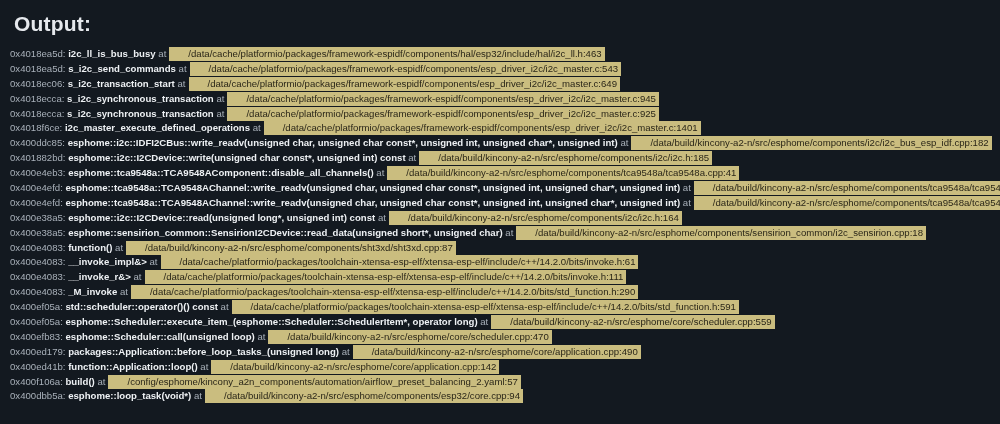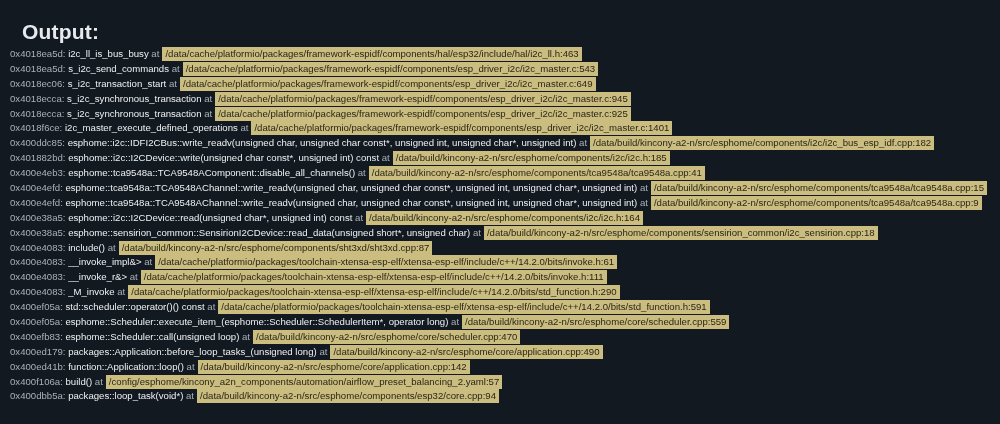--- a/index.html
+++ b/index.html
@@ -12,21 +12,21 @@
   }
   body {
     font-family: "Liberation Sans", "DejaVu Sans", sans-serif;
     color: #d8dde3;
     position: relative;
   }
   .heading {
     position: absolute;
     left: 10px;
     top: 8px;
-    margin: 12px;
+    margin: 4px;
     font-size: 21px;
     font-weight: bold;
     color: #e6e9ed;
     letter-spacing: 0.2px;
   }
   .trace {
     position: absolute;
     left: 10px;
     top: 47px;
     margin: 0;
@@ -38,55 +38,55 @@
     line-height: 14.9px;
     font-size: 9.6px;
     white-space: nowrap;
   }
   .addr {
     color: #a9b1ba;
     margin-top: 28px;
   }
   .fn {
     color: #eef1f4;
-    font-weight: normal;
+    font-weight: bold;
   }
   .at {
     color: #a9b1ba;
   }
   .loc {
     background: #cabd7f;
     color: #2a2618;
-    padding: 1px 3px 2px 3px;
+    padding: 1px 3px 2px 19px;
     margin-left: 3px;
   }
 </style>
 </head>
 <body>
 
 <h2 class="heading">Output:</h2>
 
 <ul class="trace">
   <li class="frame"><span class="addr">0x4018ea5d:</span> <span class="fn">i2c_ll_is_bus_busy</span> <span class="at">at</span><span class="loc">/data/cache/platformio/packages/framework-espidf/components/hal/esp32/include/hal/i2c_ll.h:463</span></li>
   <li class="frame"><span class="addr">0x4018ea5d:</span> <span class="fn">s_i2c_send_commands</span> <span class="at">at</span><span class="loc">/data/cache/platformio/packages/framework-espidf/components/esp_driver_i2c/i2c_master.c:543</span></li>
   <li class="frame"><span class="addr">0x4018ec06:</span> <span class="fn">s_i2c_transaction_start</span> <span class="at">at</span><span class="loc">/data/cache/platformio/packages/framework-espidf/components/esp_driver_i2c/i2c_master.c:649</span></li>
   <li class="frame"><span class="addr">0x4018ecca:</span> <span class="fn">s_i2c_synchronous_transaction</span> <span class="at">at</span><span class="loc">/data/cache/platformio/packages/framework-espidf/components/esp_driver_i2c/i2c_master.c:945</span></li>
   <li class="frame"><span class="addr">0x4018ecca:</span> <span class="fn">s_i2c_synchronous_transaction</span> <span class="at">at</span><span class="loc">/data/cache/platformio/packages/framework-espidf/components/esp_driver_i2c/i2c_master.c:925</span></li>
   <li class="frame"><span class="addr">0x4018f6ce:</span> <span class="fn">i2c_master_execute_defined_operations</span> <span class="at">at</span><span class="loc">/data/cache/platformio/packages/framework-espidf/components/esp_driver_i2c/i2c_master.c:1401</span></li>
   <li class="frame"><span class="addr">0x400ddc85:</span> <span class="fn">esphome::i2c::IDFI2CBus::write_readv(unsigned char, unsigned char const*, unsigned int, unsigned char*, unsigned int)</span> <span class="at">at</span><span class="loc">/data/build/kincony-a2-n/src/esphome/components/i2c/i2c_bus_esp_idf.cpp:182</span></li>
   <li class="frame"><span class="addr">0x401882bd:</span> <span class="fn">esphome::i2c::I2CDevice::write(unsigned char const*, unsigned int) const</span> <span class="at">at</span><span class="loc">/data/build/kincony-a2-n/src/esphome/components/i2c/i2c.h:185</span></li>
   <li class="frame"><span class="addr">0x400e4eb3:</span> <span class="fn">esphome::tca9548a::TCA9548AComponent::disable_all_channels()</span> <span class="at">at</span><span class="loc">/data/build/kincony-a2-n/src/esphome/components/tca9548a/tca9548a.cpp:41</span></li>
   <li class="frame"><span class="addr">0x400e4efd:</span> <span class="fn">esphome::tca9548a::TCA9548AChannel::write_readv(unsigned char, unsigned char const*, unsigned int, unsigned char*, unsigned int)</span> <span class="at">at</span><span class="loc">/data/build/kincony-a2-n/src/esphome/components/tca9548a/tca9548a.cpp:15</span></li>
   <li class="frame"><span class="addr">0x400e4efd:</span> <span class="fn">esphome::tca9548a::TCA9548AChannel::write_readv(unsigned char, unsigned char const*, unsigned int, unsigned char*, unsigned int)</span> <span class="at">at</span><span class="loc">/data/build/kincony-a2-n/src/esphome/components/tca9548a/tca9548a.cpp:9</span></li>
-  <li class="frame"><span class="addr">0x400e38a5:</span> <span class="fn">esphome::i2c::I2CDevice::read(unsigned char*, unsigned int) const</span> <span class="at">at</span><span class="loc">/data/build/kincony-a2-n/src/esphome/components/i2c/i2c.h:164</span></li>
+  <li class="frame"><span class="addr">0x400e38a5:</span> <span class="fn">esphome::i2c::I2CDevice::read(unsigned long*, unsigned int) const</span> <span class="at">at</span><span class="loc">/data/build/kincony-a2-n/src/esphome/components/i2c/i2c.h:164</span></li>
   <li class="frame"><span class="addr">0x400e38a5:</span> <span class="fn">esphome::sensirion_common::SensirionI2CDevice::read_data(unsigned short*, unsigned char)</span> <span class="at">at</span><span class="loc">/data/build/kincony-a2-n/src/esphome/components/sensirion_common/i2c_sensirion.cpp:18</span></li>
-  <li class="frame"><span class="addr">0x400e4083:</span> <span class="fn">include()</span> <span class="at">at</span><span class="loc">/data/build/kincony-a2-n/src/esphome/components/sht3xd/sht3xd.cpp:87</span></li>
+  <li class="frame"><span class="addr">0x400e4083:</span> <span class="fn">function()</span> <span class="at">at</span><span class="loc">/data/build/kincony-a2-n/src/esphome/components/sht3xd/sht3xd.cpp:87</span></li>
   <li class="frame"><span class="addr">0x400e4083:</span> <span class="fn">__invoke_impl&amp;&gt;</span> <span class="at">at</span><span class="loc">/data/cache/platformio/packages/toolchain-xtensa-esp-elf/xtensa-esp-elf/include/c++/14.2.0/bits/invoke.h:61</span></li>
   <li class="frame"><span class="addr">0x400e4083:</span> <span class="fn">__invoke_r&amp;&gt;</span> <span class="at">at</span><span class="loc">/data/cache/platformio/packages/toolchain-xtensa-esp-elf/xtensa-esp-elf/include/c++/14.2.0/bits/invoke.h:111</span></li>
   <li class="frame"><span class="addr">0x400e4083:</span> <span class="fn">_M_invoke</span> <span class="at">at</span><span class="loc">/data/cache/platformio/packages/toolchain-xtensa-esp-elf/xtensa-esp-elf/include/c++/14.2.0/bits/std_function.h:290</span></li>
   <li class="frame"><span class="addr">0x400ef05a:</span> <span class="fn">std::scheduler::operator()() const</span> <span class="at">at</span><span class="loc">/data/cache/platformio/packages/toolchain-xtensa-esp-elf/xtensa-esp-elf/include/c++/14.2.0/bits/std_function.h:591</span></li>
   <li class="frame"><span class="addr">0x400ef05a:</span> <span class="fn">esphome::Scheduler::execute_item_(esphome::Scheduler::SchedulerItem*, operator long)</span> <span class="at">at</span><span class="loc">/data/build/kincony-a2-n/src/esphome/core/scheduler.cpp:559</span></li>
   <li class="frame"><span class="addr">0x400efb83:</span> <span class="fn">esphome::Scheduler::call(unsigned loop)</span> <span class="at">at</span><span class="loc">/data/build/kincony-a2-n/src/esphome/core/scheduler.cpp:470</span></li>
   <li class="frame"><span class="addr">0x400ed179:</span> <span class="fn">packages::Application::before_loop_tasks_(unsigned long)</span> <span class="at">at</span><span class="loc">/data/build/kincony-a2-n/src/esphome/core/application.cpp:490</span></li>
   <li class="frame"><span class="addr">0x400ed41b:</span> <span class="fn">function::Application::loop()</span> <span class="at">at</span><span class="loc">/data/build/kincony-a2-n/src/esphome/core/application.cpp:142</span></li>
   <li class="frame"><span class="addr">0x400f106a:</span> <span class="fn">build()</span> <span class="at">at</span><span class="loc">/config/esphome/kincony_a2n_components/automation/airflow_preset_balancing_2.yaml:57</span></li>
-  <li class="frame"><span class="addr">0x400dbb5a:</span> <span class="fn">packages::loop_task(void*)</span> <span class="at">at</span><span class="loc">/data/build/kincony-a2-n/src/esphome/components/esp32/core.cpp:94</span></li>
+  <li class="frame"><span class="addr">0x400dbb5a:</span> <span class="fn">esphome::loop_task(void*)</span> <span class="at">at</span><span class="loc">/data/build/kincony-a2-n/src/esphome/components/esp32/core.cpp:94</span></li>
 </ul>
 
 </body></html>

